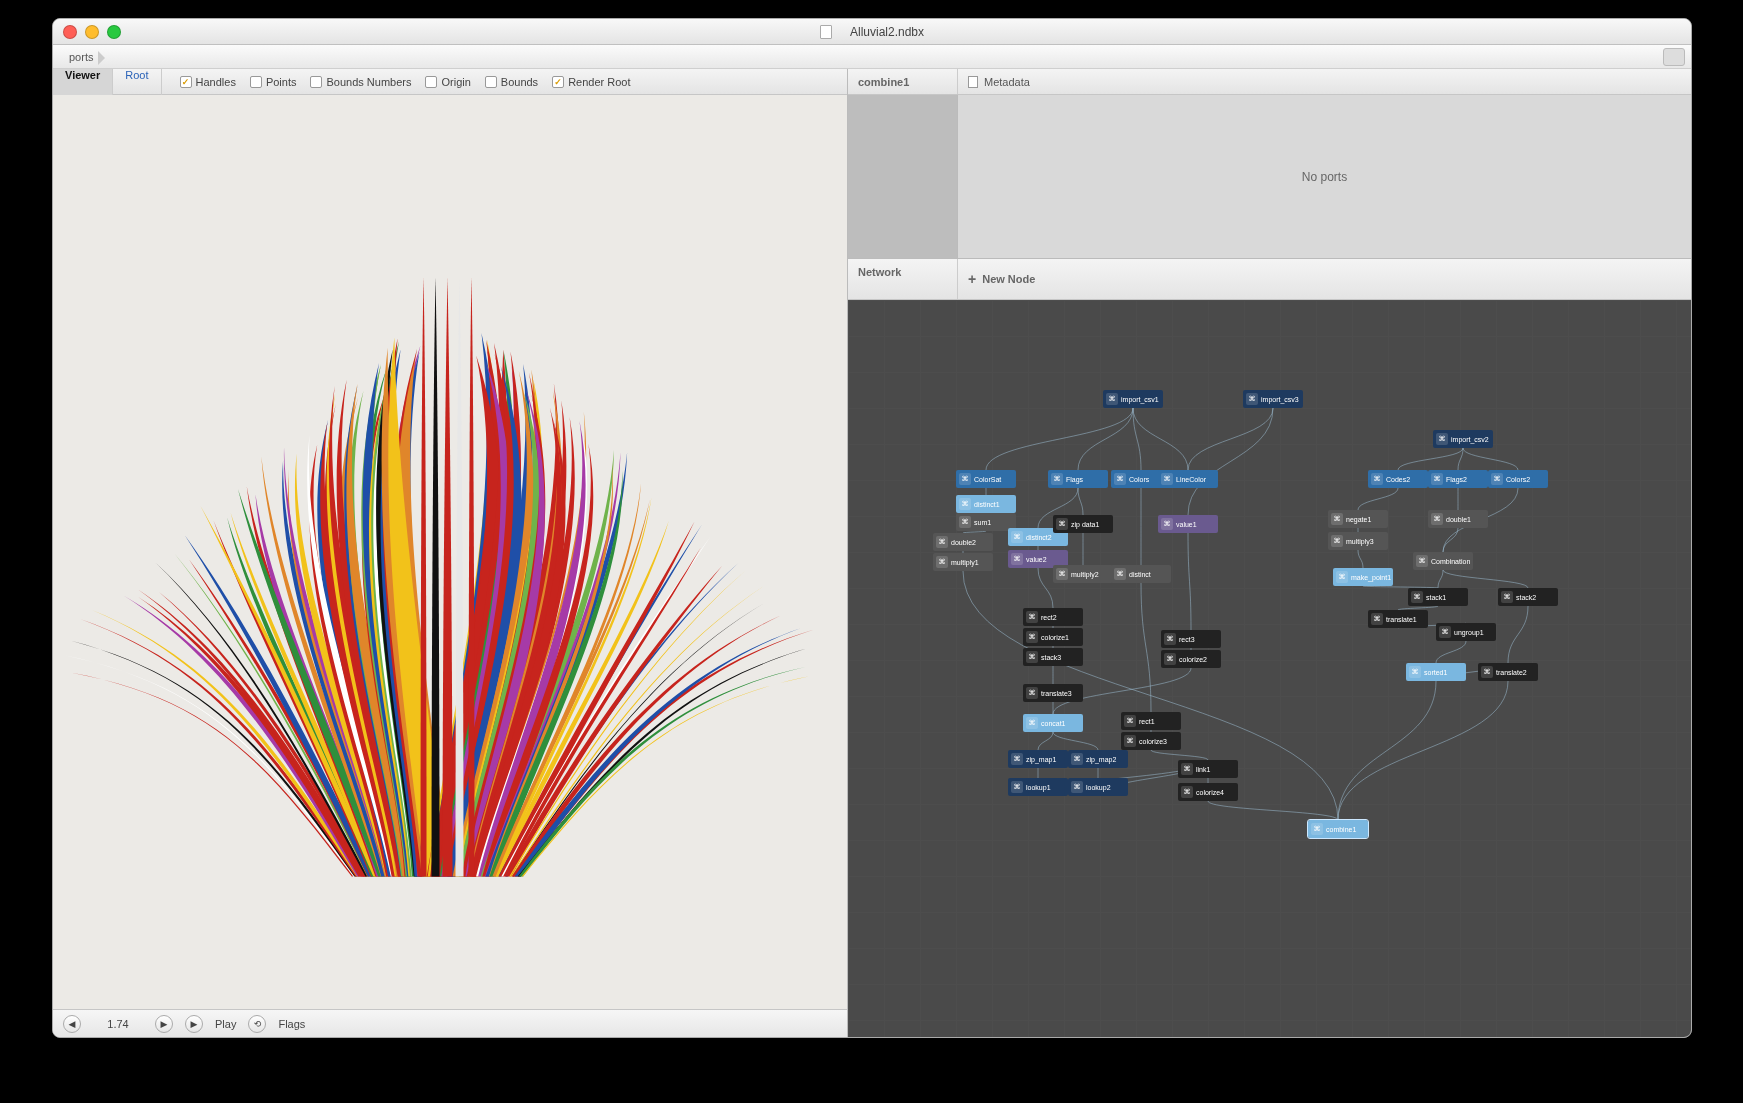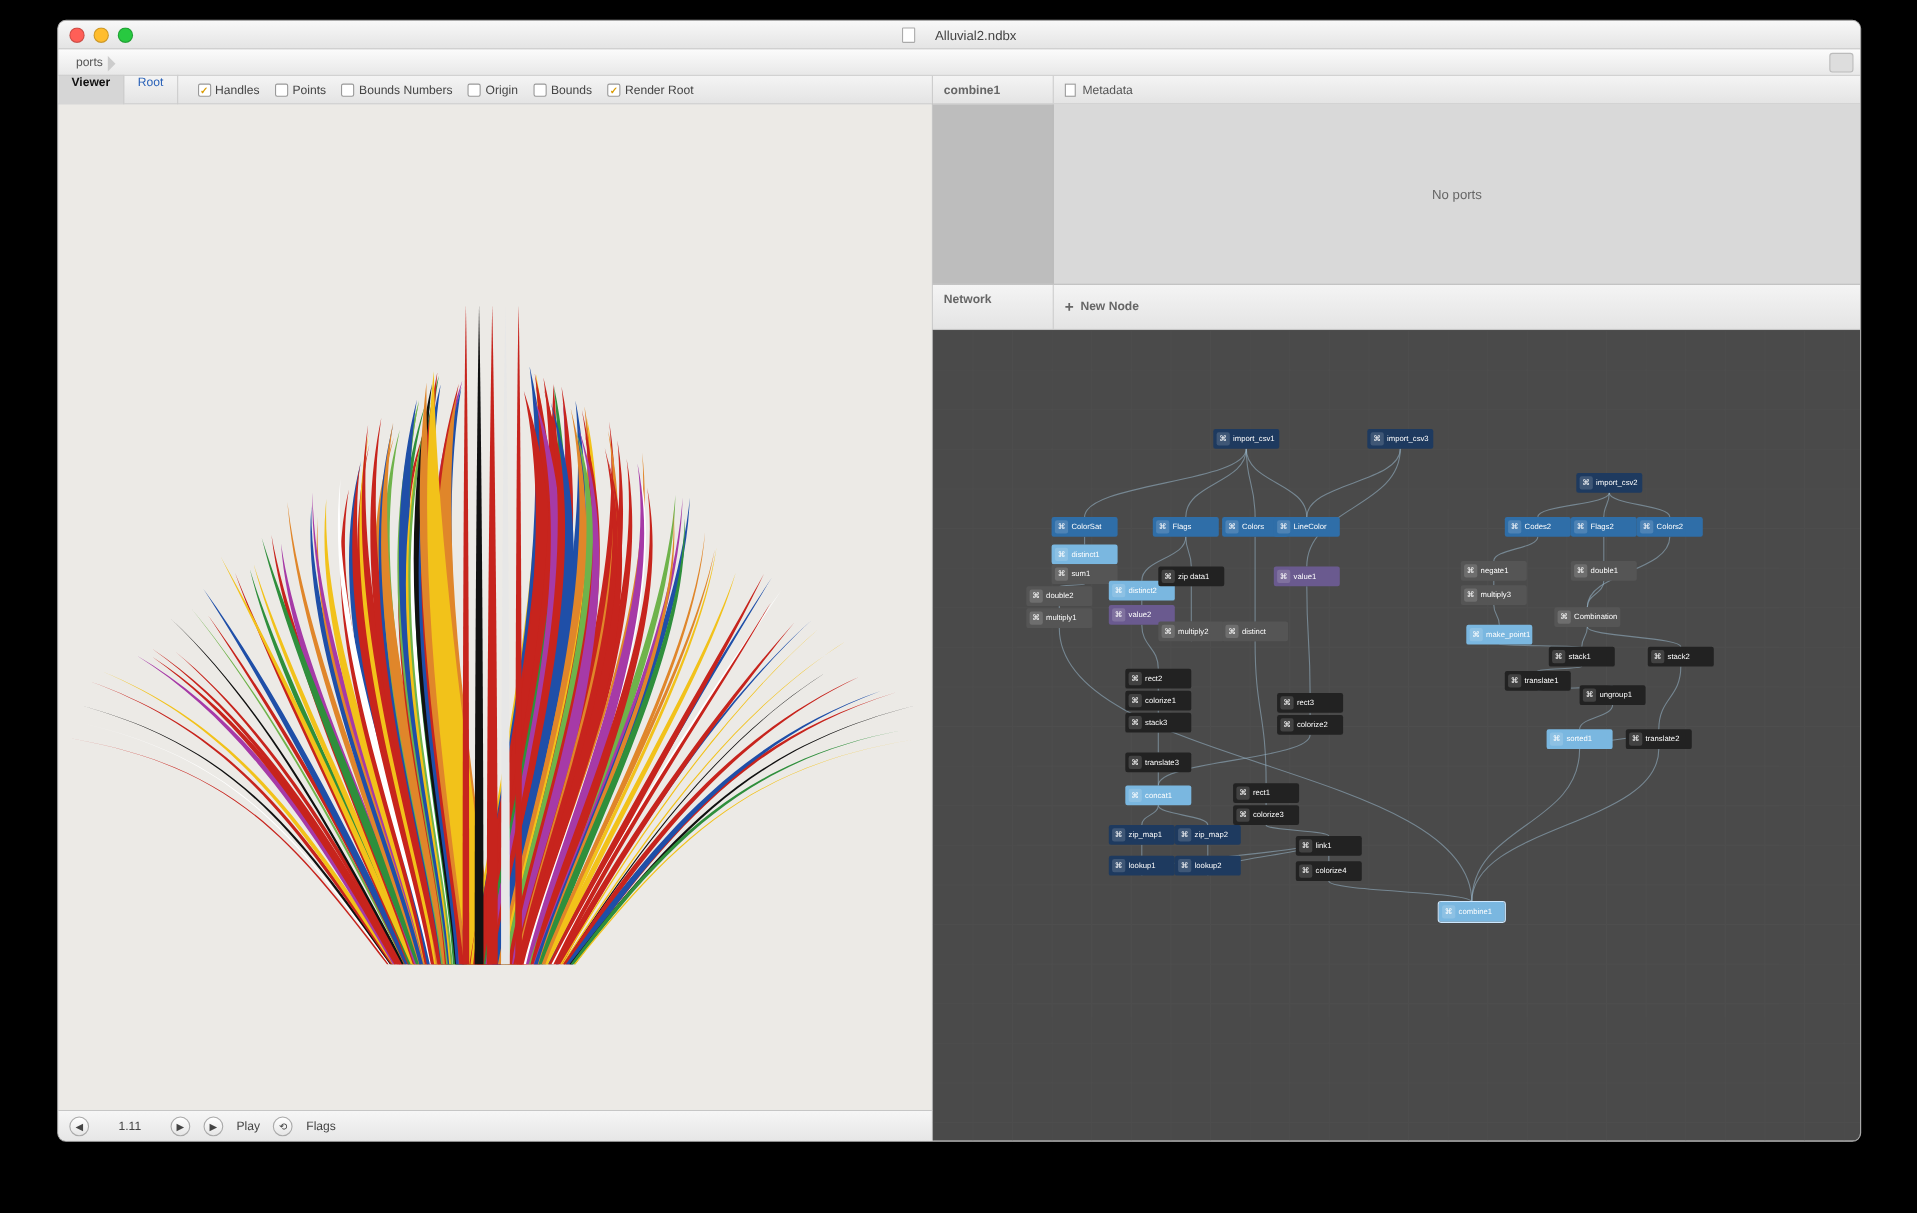--- a/index.html
+++ b/index.html
@@ -241,21 +241,21 @@
             <path fill="#c7241d" d="M 368 760 C 368 500, 369 260, 371 160 C 373 260, 374 500, 374 760 Z"></path>
             <path fill="#111" d="M 379 760 C 379 500, 381 260, 383 160 C 385 260, 387 500, 387 760 Z"></path>
             <path fill="#c7241d" d="M 390 760 C 390 500, 393 260, 395 160 C 397 260, 400 500, 400 760 Z"></path>
             <path fill="#e7e7e7" d="M 403 760 C 403 500, 405 260, 407 160 C 409 260, 411 500, 411 760 Z"></path>
             <path fill="#c7241d" d="M 416 760 C 416 500, 417 260, 419 160 C 421 260, 422 500, 422 760 Z"></path>
           </svg>
       </div>
 
       <div class="transport">
         <span class="ibtn">◀</span>
-        <span class="frame">1.11</span>
+        <span class="frame">1.74</span>
         <span class="ibtn">▶</span>
         <span class="ibtn">▶</span>
         <span>Play</span>
         <span class="ibtn">⟲</span>
         <span>Flags</span>
       </div>
     </div>
 
     <div class="right">
       <div class="rtop">

